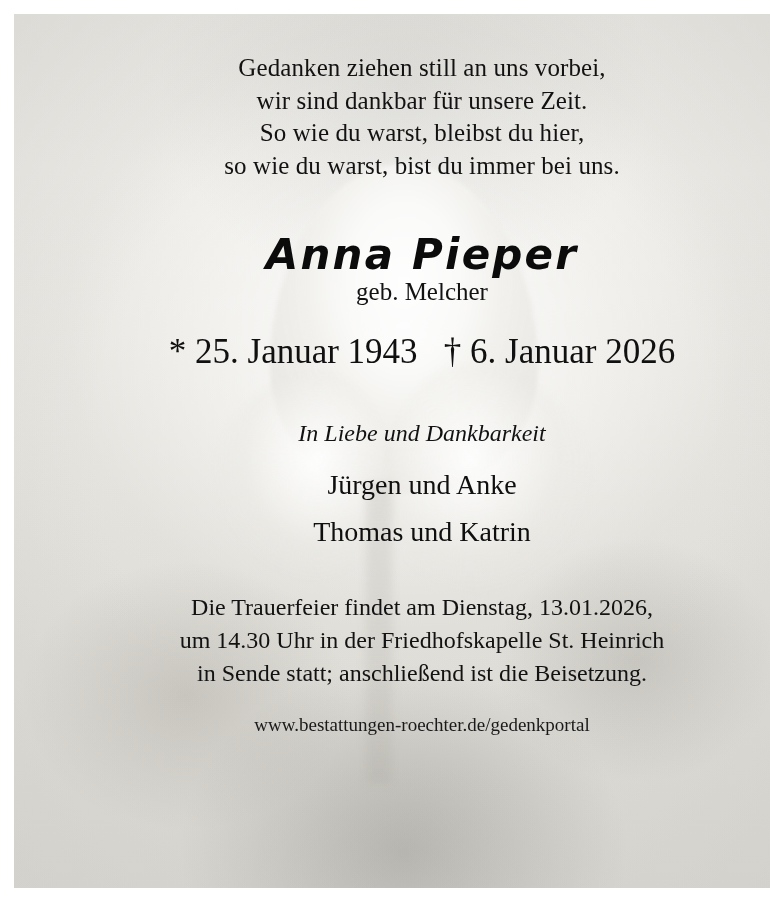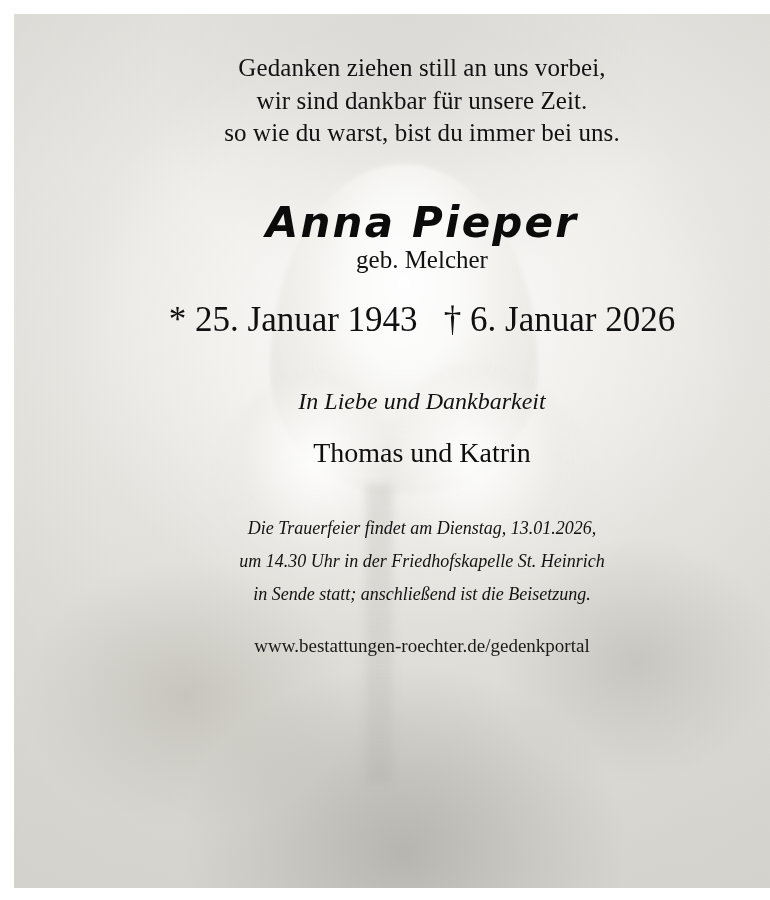--- a/index.html
+++ b/index.html
@@ -156,24 +156,23 @@
   .survivor {
     font-size: 28px;
     line-height: 47px;
     color: #0f0f0f;
   }
 
   .ceremony {
     margin-top: 36px;
   }
   .ceremony-line {
-    font-size: 18px;
+    font-size: 24px;
     line-height: 33px;
     color: #121212;
-    font-style: italic;
   }
 
   .website {
     margin-top: 24px;
     font-size: 19px;
     color: #1a1a1a;
     font-family: Liberation Serif, serif;
   }
 </style>
 </head>
@@ -187,32 +186,34 @@
     <div class="rose-petal-l"></div>
     <div class="rose-petal-r"></div>
     <div class="rose-stem"></div>
     <div class="vignette"></div>
 
     <div class="content">
 
       <div class="poem">
         <div class="poem-line">Gedanken ziehen still an uns vorbei,</div>
         <div class="poem-line">wir sind dankbar für unsere Zeit.</div>
+        <div class="poem-line">So wie du warst, bleibst du hier,</div>
         <div class="poem-line">so wie du warst, bist du immer bei uns.</div>
       </div>
 
       <div class="name">Anna Pieper</div>
 
       <div class="birth-name">geb. Melcher</div>
 
       <div class="dates">* 25. Januar 1943   † 6. Januar 2026</div>
 
       <div class="dedication">In Liebe und Dankbarkeit</div>
 
       <div class="survivors">
+        <div class="survivor">Jürgen und Anke</div>
         <div class="survivor">Thomas und Katrin</div>
       </div>
 
       <div class="ceremony">
         <div class="ceremony-line">Die Trauerfeier findet am Dienstag, 13.01.2026,</div>
         <div class="ceremony-line">um 14.30 Uhr in der Friedhofskapelle St. Heinrich</div>
         <div class="ceremony-line">in Sende statt; anschließend ist die Beisetzung.</div>
       </div>
 
       <div class="website">www.bestattungen-roechter.de/gedenkportal</div>

